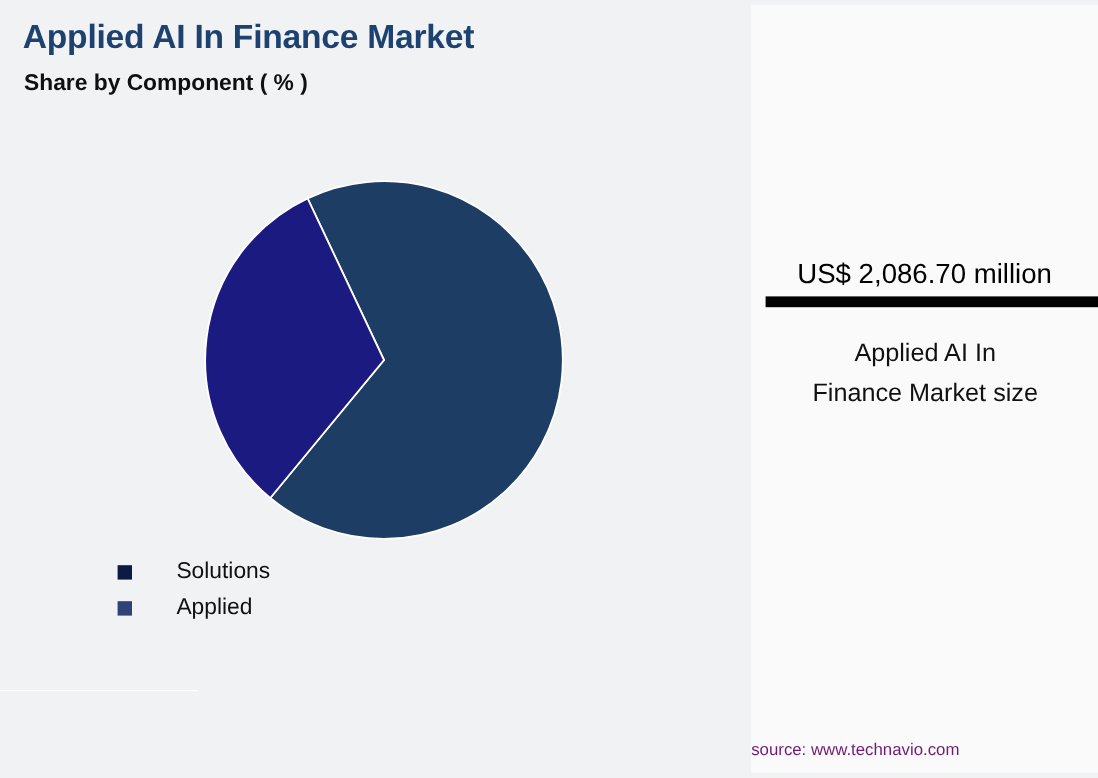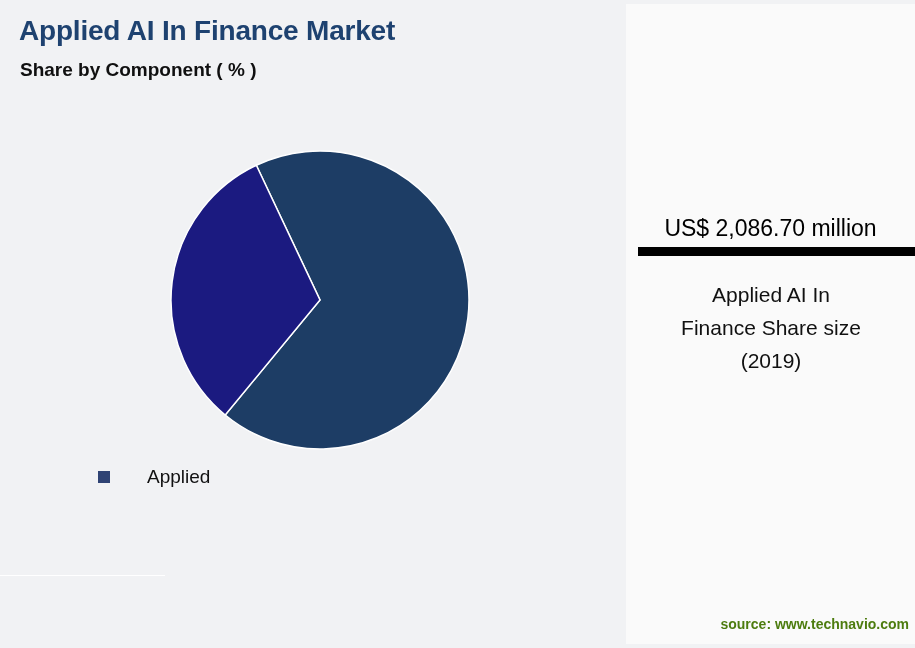--- a/index.html
+++ b/index.html
@@ -141,24 +141,23 @@
     font-weight: normal;
     color: #111111;
     line-height: 33px;
   }
 
   #source-note {
     position: absolute;
     left: 0;
     top: 612px;
     width: 283px;
-    text-align: right;
     font-size: 14px;
-    font-weight: bold;
-    color: #4d7c0f;
+    font-weight: normal;
+    color: #701a75;
     white-space: nowrap;
   }
 </style>
 </head>
 <body>
 
 <div id="page">
 
   <div id="chart-panel">
 
@@ -170,36 +169,39 @@
       <svg id="pie-svg" viewBox="0 0 300 300">
         <g id="pie-slices">
             <path d="M 150 150 L 86.32 15.29 A 149 149 0 1 1 55.22 264.97 Z" fill="#1d3d65" stroke="#ffffff" stroke-width="1.5"></path>
             <path d="M 150 150 L 55.22 264.97 A 149 149 0 0 1 86.32 15.29 Z" fill="#1b1a80" stroke="#ffffff" stroke-width="1.5"></path>
           </g>
       </svg>
     </div>
 
     <div id="legend">
       <div class="legend-row">
+        <span class="legend-swatch" style="background: rgb(11, 27, 66);"></span>
+        <span class="legend-label">Solutions</span>
+      </div>
+      <div class="legend-row">
         <span class="legend-swatch" style="background: rgb(47, 67, 116);"></span>
         <span class="legend-label">Applied</span>
       </div>
     </div>
 
     <div id="bottom-rule"></div>
   </div>
 
   <div id="callout-panel">
 
     <div id="callout-value">US$ 2,086.70 million</div>
 
     <div id="callout-underline"></div>
 
     <div id="callout-desc">
         <div>Applied AI In</div>
-        <div>Finance Share size</div>
-        <div>(2019)</div>
+        <div>Finance Market size</div>
       </div>
 
     <div id="source-note">source: www.technavio.com</div>
   </div>
 
 </div>
 
 </body></html>

